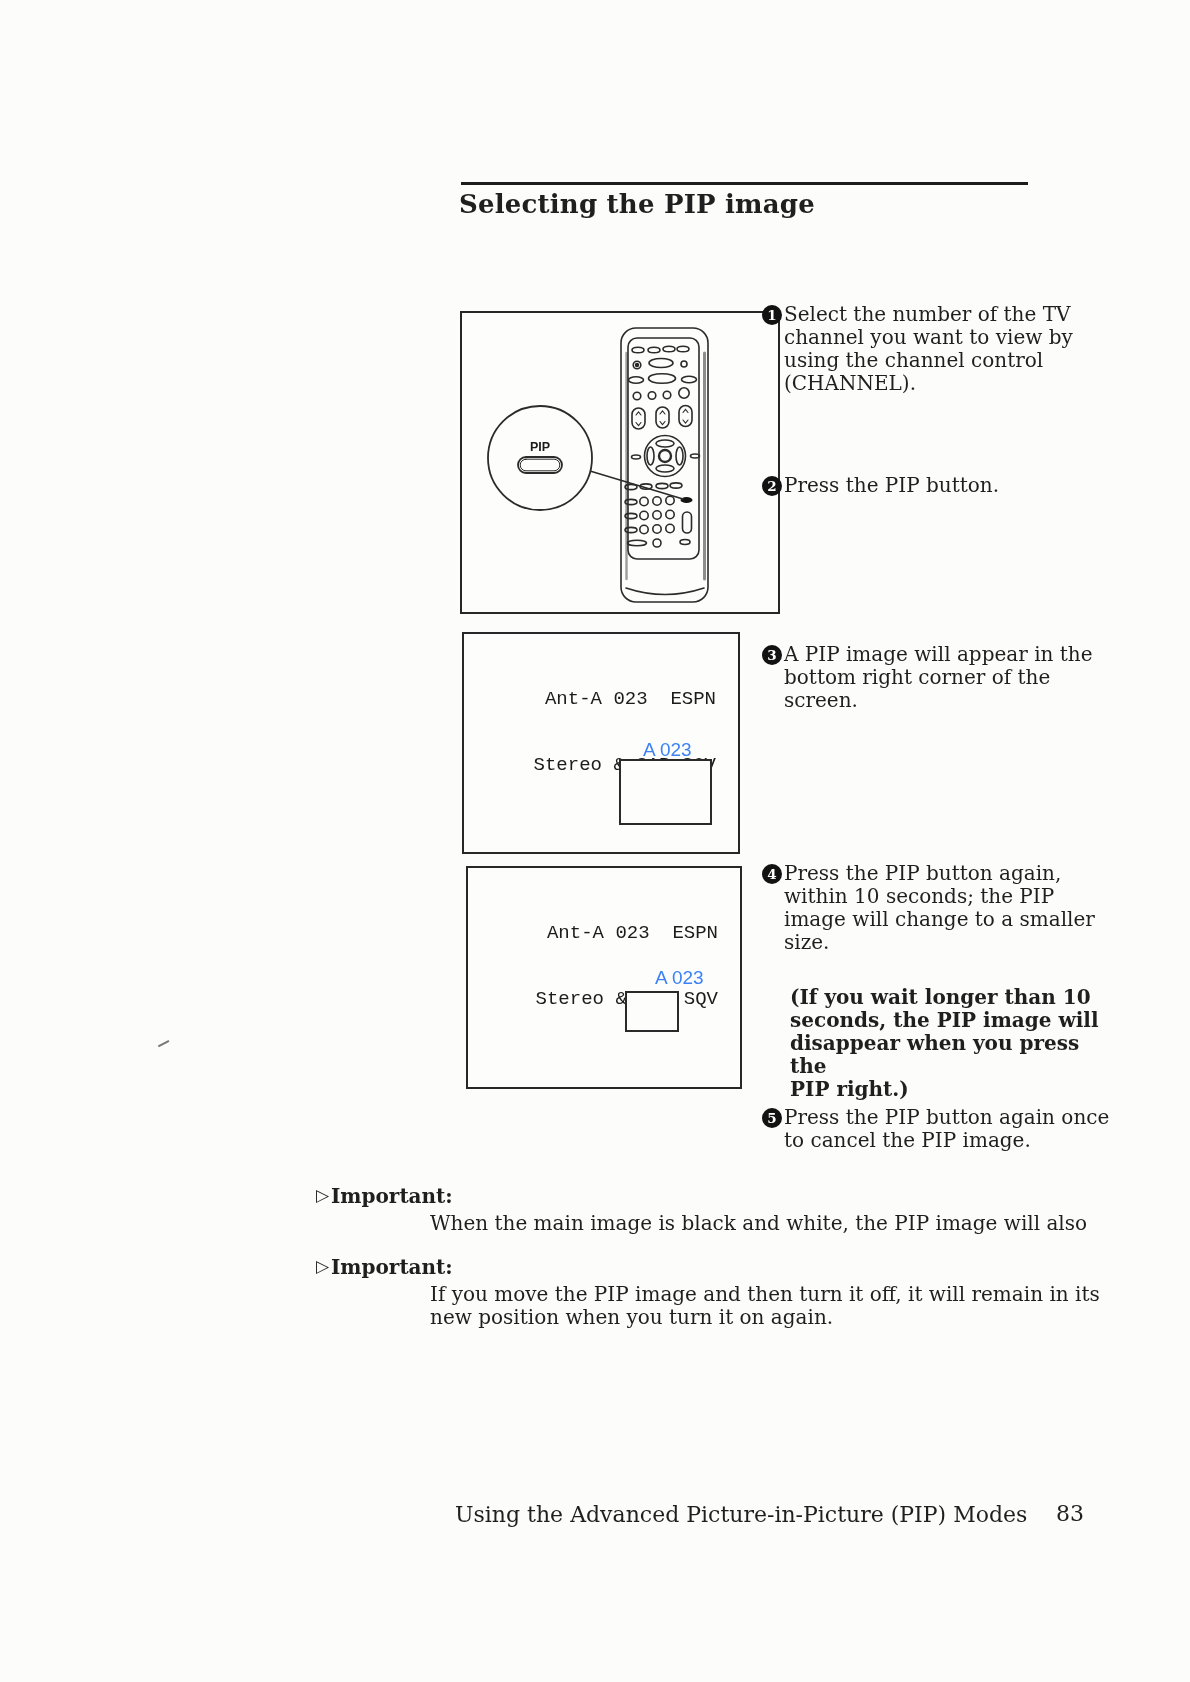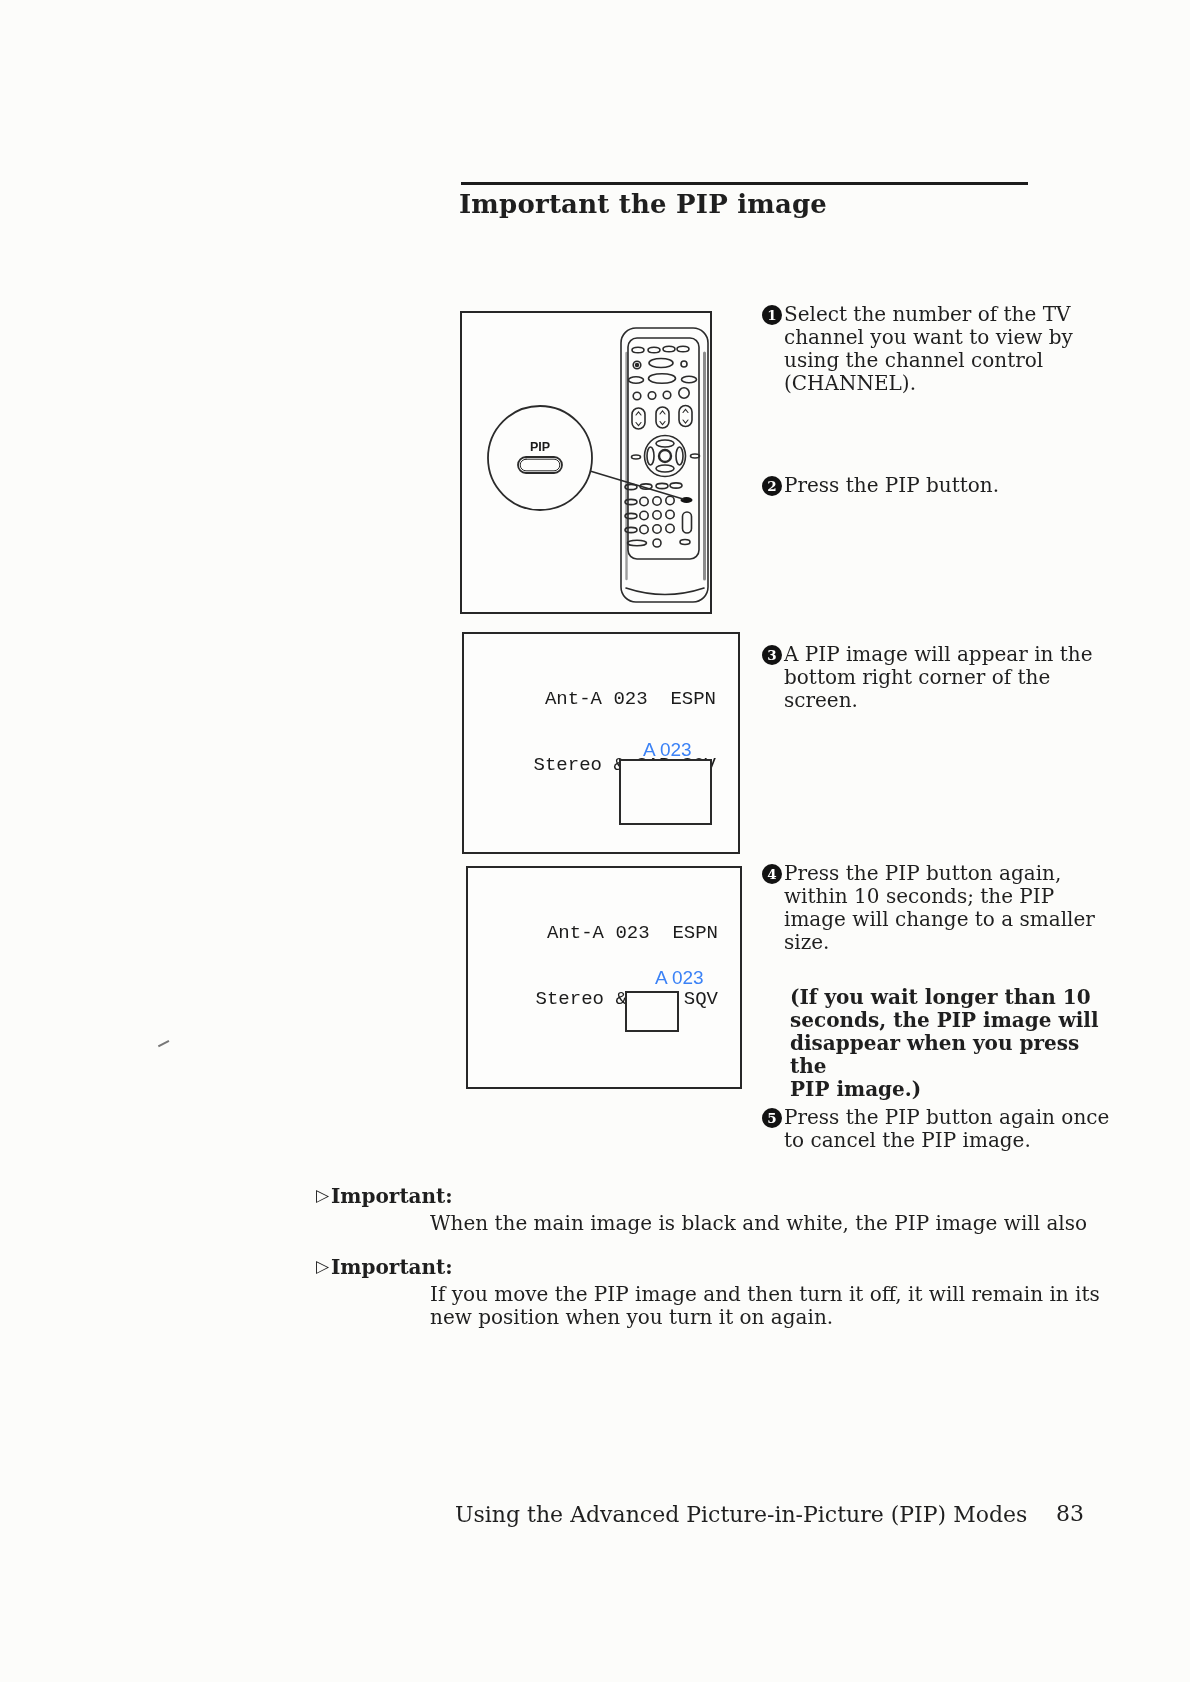--- a/index.html
+++ b/index.html
@@ -13,21 +13,21 @@
     overflow:hidden;
   }
   .abs{position:absolute;}
 
   
   .title-rule{left:461px;top:182px;width:567px;height:3px;background:#1c1c1c;}
   .page-title{left:459px;top:189px;font-size:26px;font-weight:bold;letter-spacing:0.2px;}
 
   
   .figbox{border:2px solid #272727;background:#fdfdfc;box-sizing:border-box;}
-  .remote-box{left:460px;top:311px;width:252px;height:303px;}
+  .remote-box{left:460px;top:311px;width:320px;height:303px;}
   .tvbox-1{left:462px;top:632px;width:278px;height:222px;}
   .tvbox-2{left:466px;top:866px;width:276px;height:223px;}
 
   .tv-status{
     position:absolute;top:10px;right:22px;
     font-family:Liberation Mono, monospace;
     font-size:19px;line-height:22px;color:#1c1c1c;
     text-align:right;white-space:pre;
   }
   .pip-caption{
@@ -59,21 +59,21 @@
   .page-number{left:1056px;top:1501px;font-size:22px;}
 
   .stray{left:156px;top:1036px;width:12px;height:7px;border-bottom:2px solid #777;transform:rotate(-28deg);}
 </style>
 </head>
 <body>
 
 <div class="page">
 
   <div class="abs title-rule"></div>
-  <h1 class="abs page-title" style="margin:0;">Important the PIP image</h1>
+  <h1 class="abs page-title" style="margin:0;">Selecting the PIP image</h1>
 
   <div class="abs figbox remote-box">
     <svg width="266" height="299" viewBox="0 0 266 299">
       <g stroke="#2b2b2b" fill="none" stroke-width="1.6" stroke-linecap="round">
 
         <rect x="159" y="15" width="87" height="274" rx="15"></rect>
         <path d="M 164.5 40 V 266" stroke="#9d9d9d" stroke-width="2.4"></path>
         <path d="M 242.5 40 V 266" stroke="#8d8d8d" stroke-width="3"></path>
         <rect x="166" y="25" width="71" height="221" rx="9"></rect>
         <path d="M 164 275 Q 203 288 242 275"></path>
@@ -199,21 +199,21 @@
       <div>within 10 seconds; the PIP</div>
       <div>image will change to a smaller</div>
       <div>size.</div>
     </div>
   </div>
 
   <div class="abs plain-par" style="left:790px;top:986px;width:330px;font-weight:bold;">
     <div>(If you wait longer than 10</div>
     <div>seconds, the PIP image will</div>
     <div>disappear when you press the</div>
-    <div>PIP image.)</div>
+    <div>PIP right.)</div>
   </div>
 
   <div class="abs step" style="left:762px;top:1106px;width:350px;">
     <span class="bullet">5</span>
     <div class="step-text">
       <div>Press the PIP button again once</div>
       <div>to cancel the PIP image.</div>
     </div>
   </div>
 

